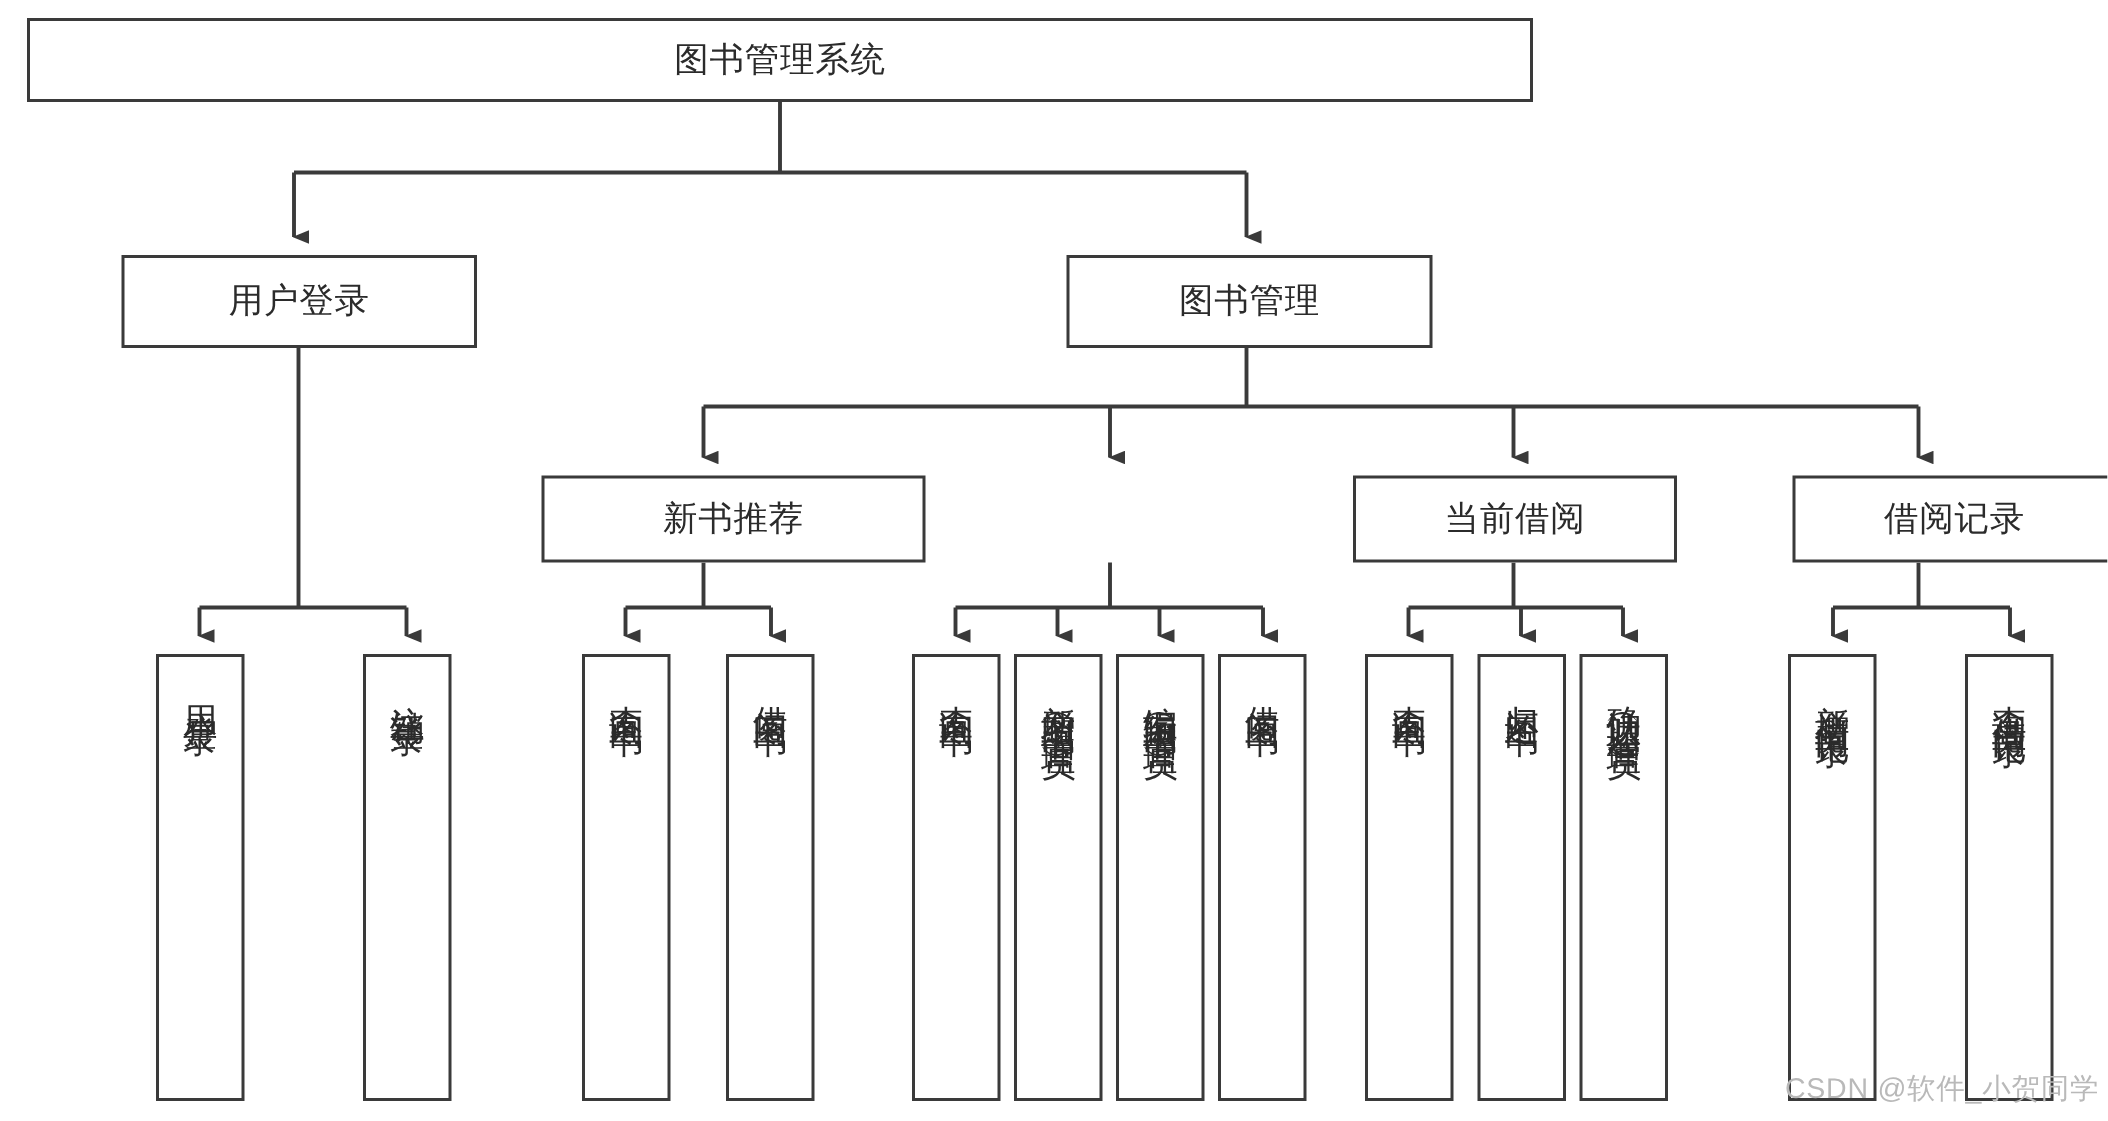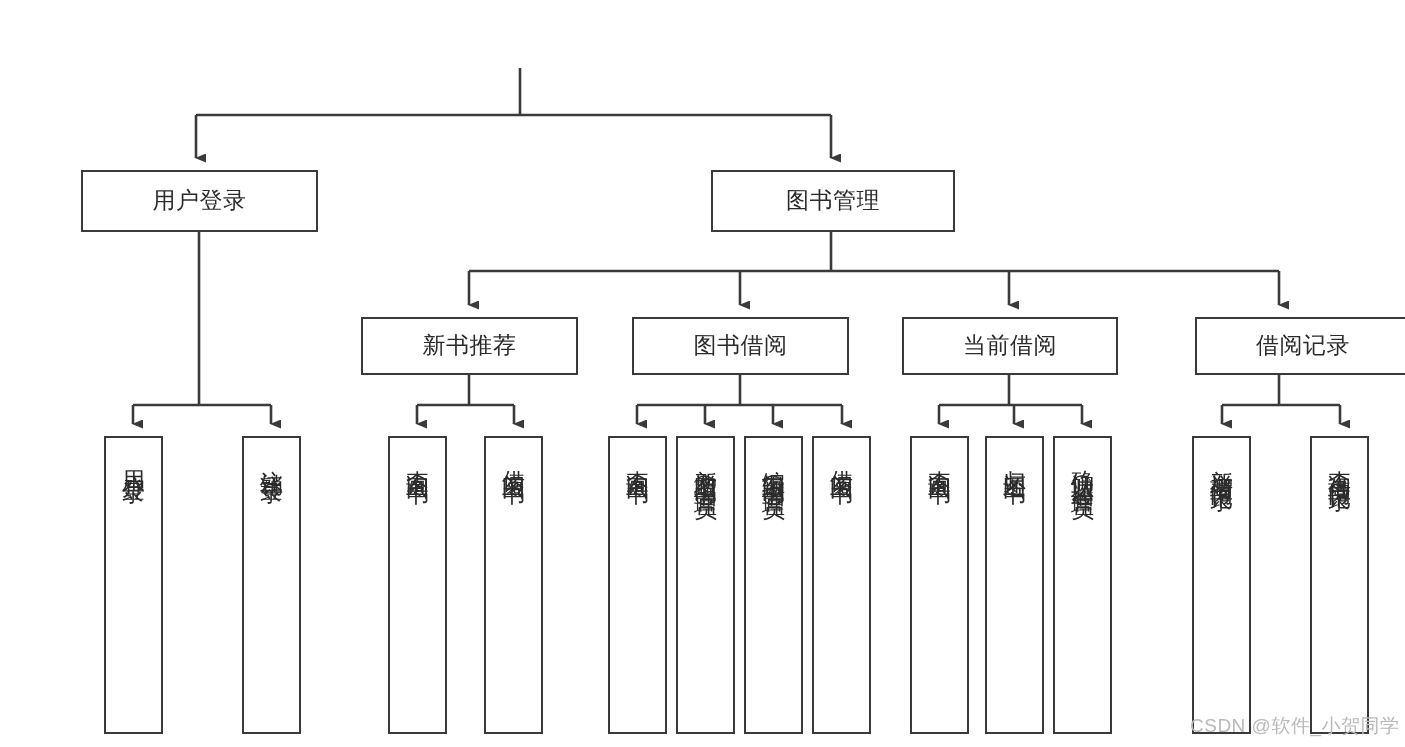--- a/index.html
+++ b/index.html
@@ -117,36 +117,36 @@
       <path d="M1014,405 L1014,424" marker-end="url(#arw)"></path>
       <path d="M1082,405 L1082,424" marker-end="url(#arw)"></path>
 
       <path d="M1279,375 L1279,405"></path>
       <path d="M1222,405 L1340,405"></path>
       <path d="M1222,405 L1222,424" marker-end="url(#arw)"></path>
       <path d="M1340,405 L1340,424" marker-end="url(#arw)"></path>
     </g>
   </svg>
 
+  <div class="node root horiz" style="left:18px; top:12px; width:1004px; height:56px;">
+    <span class="label">图书管理系统</span>
+  </div>
 
   <div class="node horiz" style="left:81px; top:170px; width:237px; height:62px;">
     <span class="label">用户登录</span>
   </div>
 
   <div class="node horiz" style="left:711px; top:170px; width:244px; height:62px;">
     <span class="label">图书管理</span>
   </div>
 
-  <div class="node horiz" style="left:361px; top:317px; width:217px; height:58px;">
+  <div class="node horiz" style="left:361px; top:317px; width:256px; height:58px;">
     <span class="label">新书推荐</span>
   </div>
 
-  <div class="node horiz" style="left:632px; top:317px; width:217px; height:58px;">
-    <span class="label">图书借阅</span>
-  </div>
 
   <div class="node horiz" style="left:902px; top:317px; width:216px; height:58px;">
     <span class="label">当前借阅</span>
   </div>
 
   <div class="node horiz" style="left:1172px; top:317px; width:216px; height:58px;margin-left:23px;">
     <span class="label">借阅记录</span>
   </div>
 
   <div class="node vert" style="left:104px; top:436px; width:59px; height:298px;">

